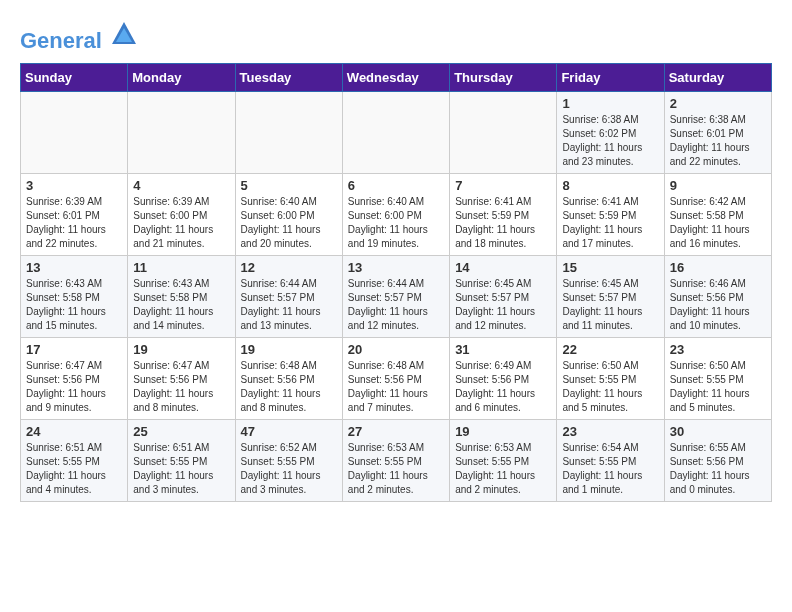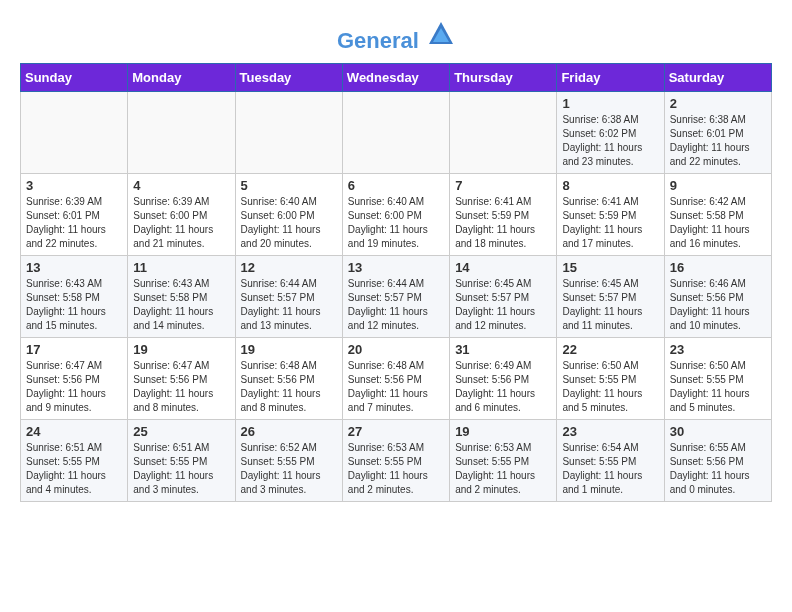--- a/index.html
+++ b/index.html
@@ -5,21 +5,21 @@
     * { box-sizing: border-box; margin: 0; padding: 0; }
     body {
       font-family: Arial, sans-serif;
       background: #fff;
       width: 792px;
       min-height: 612px;
       padding: 20px;
     }
     .header {
       display: flex;
-      justify-content: center;
+      justify-content: flex-start;
       align-items: flex-start;
       margin-bottom: 10px;
     }
     .logo {
       display: flex;
       align-items: center;
     }
     .logo-text {
       font-size: 22px;
       font-weight: bold;
@@ -45,21 +45,21 @@
     .location {
       font-size: 16px;
       color: #555;
     }
     table {
       width: 100%;
       border-collapse: collapse;
       table-layout: fixed;
     }
     thead tr th {
-      background-color: #6d28d9;
+      background-color: #4c1d95;
       color: #fff;
       font-size: 13px;
       font-weight: bold;
       padding: 6px 4px;
       text-align: left;
       border: 1px solid #2c68b0;
     }
     tbody tr td {
       vertical-align: top;
       padding: 4px 5px;
@@ -231,21 +231,21 @@
       <tr>
         <td>
           <div class="day-num">24</div>
           <div class="day-info">Sunrise: 6:51 AM<br>Sunset: 5:55 PM<br>Daylight: 11 hours and 4 minutes.</div>
         </td>
         <td>
           <div class="day-num">25</div>
           <div class="day-info">Sunrise: 6:51 AM<br>Sunset: 5:55 PM<br>Daylight: 11 hours and 3 minutes.</div>
         </td>
         <td>
-          <div class="day-num">26</div>
+          <div class="day-num">47</div>
           <div class="day-info">Sunrise: 6:52 AM<br>Sunset: 5:55 PM<br>Daylight: 11 hours and 3 minutes.</div>
         </td>
         <td>
           <div class="day-num">27</div>
           <div class="day-info">Sunrise: 6:53 AM<br>Sunset: 5:55 PM<br>Daylight: 11 hours and 2 minutes.</div>
         </td>
         <td>
           <div class="day-num">19</div>
           <div class="day-info">Sunrise: 6:53 AM<br>Sunset: 5:55 PM<br>Daylight: 11 hours and 2 minutes.</div>
         </td>

